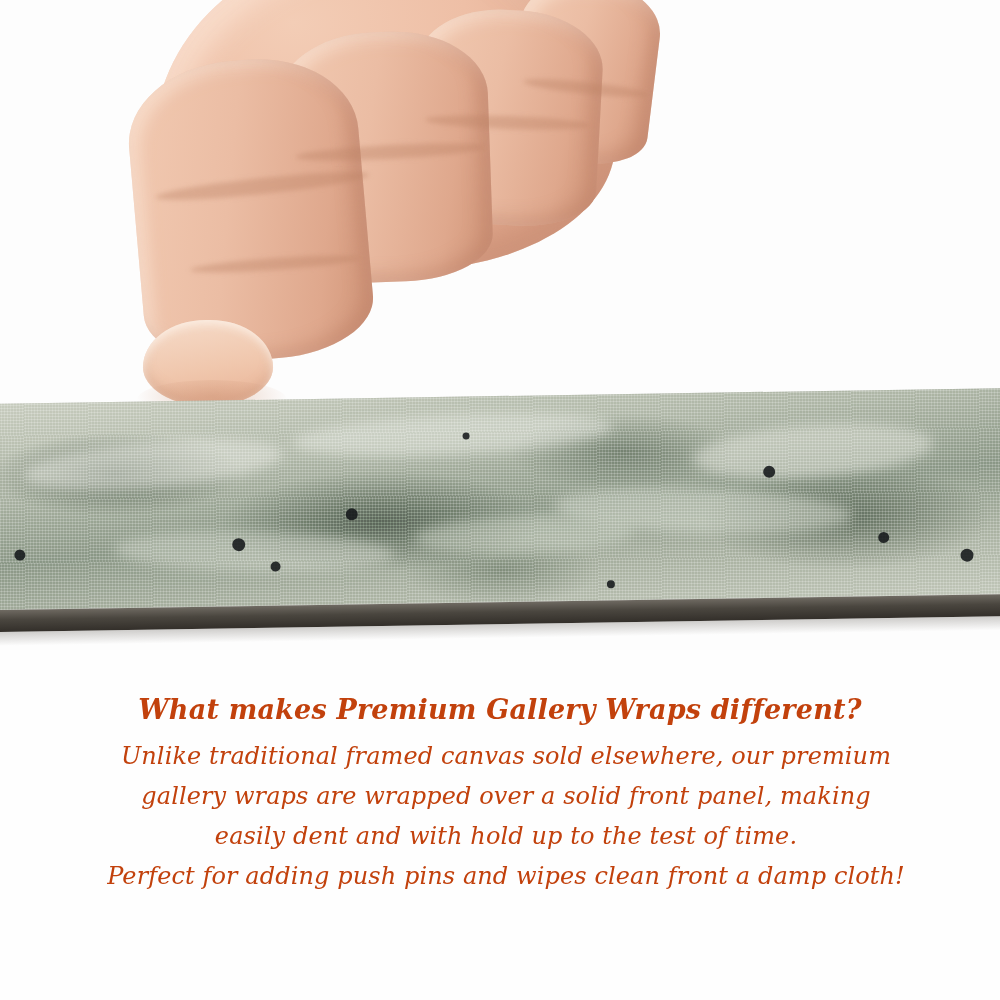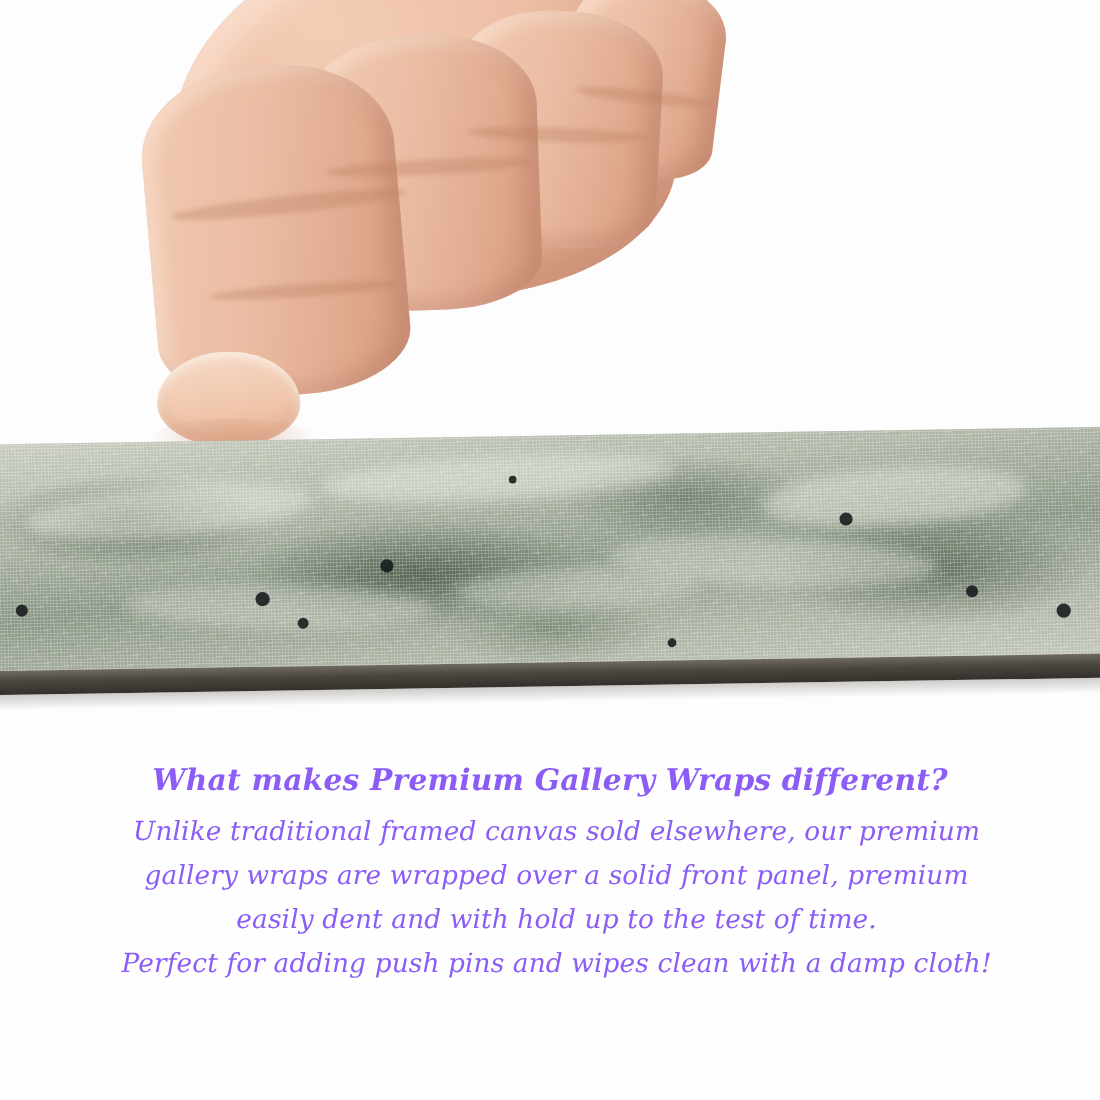--- a/index.html
+++ b/index.html
@@ -170,21 +170,21 @@
     background: linear-gradient(180deg, rgba(120,116,110,0.35), rgba(255,255,255,0));
   }
 
   
   .copy-block {
     position: absolute;
     left: 0;
     top: 690px;
     width: 1000px;
     text-align: center;
-    color: #8b5cf6;
+    color: #c2410c;
     font-family: "DejaVu Serif", serif;
   }
   .copy-heading {
     font-style: italic;
     font-weight: bold;
     font-size: 27px;
     line-height: 40px;
     margin: 0 0 6px 0;
     letter-spacing: 0.2px;
   }
@@ -240,18 +240,18 @@
       <div class="speck" style="left:470px; top:36px;  width:7px;  height:7px;"></div>
 
       <div class="canvas-edge-dark"></div>
       <div class="canvas-edge-shadow"></div>
     </div>
   </div>
 
   <div class="copy-block">
     <p class="copy-heading">What makes Premium Gallery Wraps different?</p>
     <p class="copy-line">Unlike traditional framed canvas sold elsewhere, our premium</p>
-    <p class="copy-line">gallery wraps are wrapped over a solid front panel, premium</p>
+    <p class="copy-line">gallery wraps are wrapped over a solid front panel, making</p>
     <p class="copy-line">easily dent and with hold up to the test of time.</p>
-    <p class="copy-line">Perfect for adding push pins and wipes clean with a damp cloth!</p>
+    <p class="copy-line">Perfect for adding push pins and wipes clean front a damp cloth!</p>
   </div>
 
 </div>
 
 </body></html>

